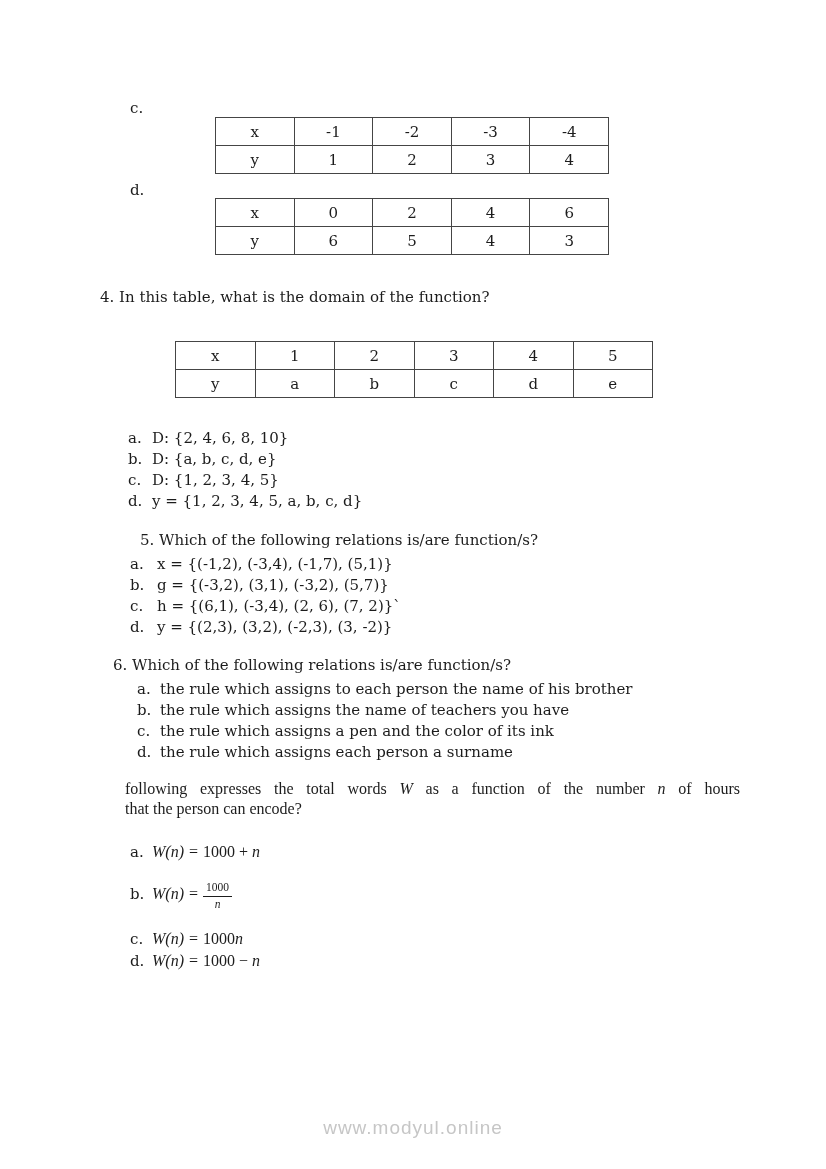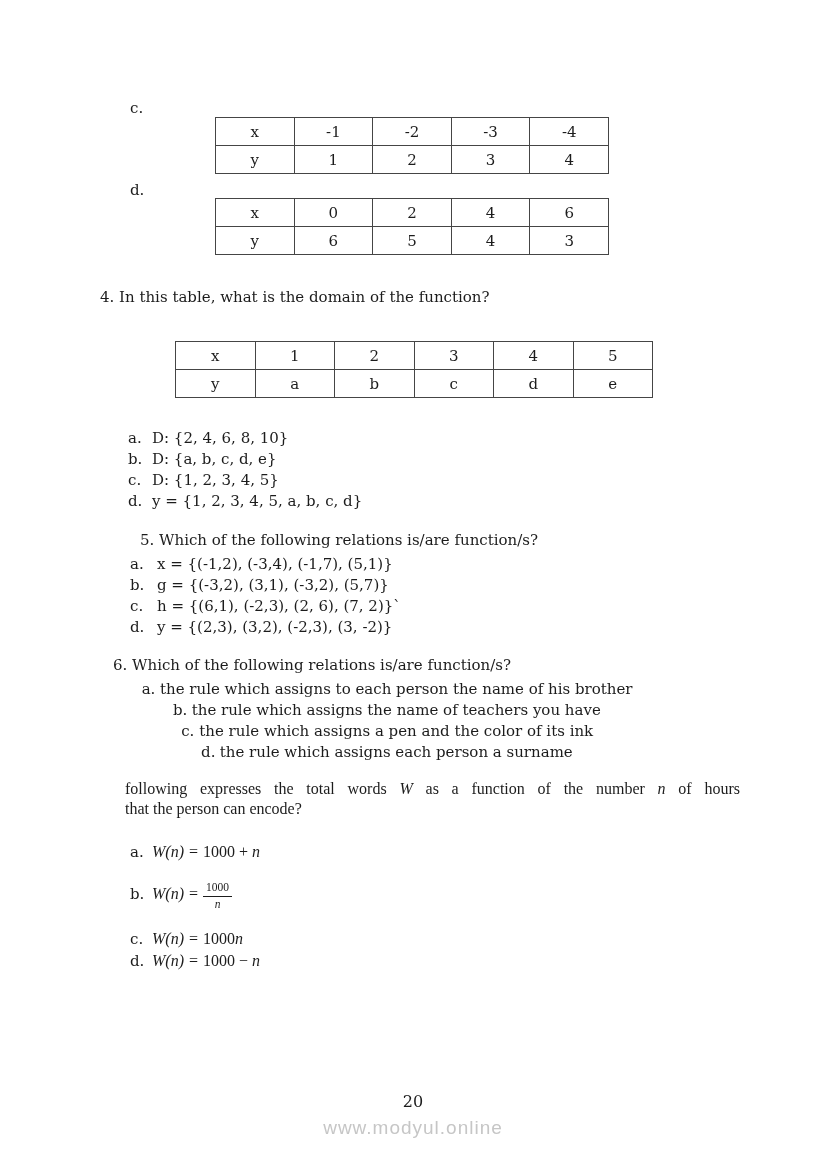--- a/index.html
+++ b/index.html
@@ -130,40 +130,39 @@
     <div class="opt"><span class="opt-label">a.</span><span>D: {2, 4, 6, 8, 10}</span></div>
     <div class="opt"><span class="opt-label">b.</span><span>D: {a, b, c, d, e}</span></div>
     <div class="opt"><span class="opt-label">c.</span><span>D: {1, 2, 3, 4, 5}</span></div>
     <div class="opt"><span class="opt-label">d.</span><span>y = {1, 2, 3, 4, 5, a, b, c, d}</span></div>
   </div>
 
   <div class="abs q-text" style="left:100px; top:531px;margin-left:40px;">5. Which of the following relations is/are function/s?</div>
   <div class="abs opts q5-opts" style="left:130px; top:554px;">
     <div class="opt"><span class="opt-label">a.</span><span>x = {(-1,2), (-3,4), (-1,7), (5,1)}</span></div>
     <div class="opt"><span class="opt-label">b.</span><span>g = {(-3,2), (3,1), (-3,2), (5,7)}</span></div>
-    <div class="opt"><span class="opt-label">c.</span><span>h = {(6,1), (-2,3), (2, 6), (7, 2)}`</span></div>
+    <div class="opt"><span class="opt-label">c.</span><span>h = {(6,1), (-3,4), (2, 6), (7, 2)}`</span></div>
     <div class="opt"><span class="opt-label">d.</span><span>y = {(2,3), (3,2), (-2,3), (3, -2)}</span></div>
   </div>
 
   <div class="abs q-text" style="left:100px; top:656px;margin-left:13px;">6. Which of the following relations is/are function/s?</div>
-  <div class="abs opts q6-opts" style="left:137px; top:679px;text-align:center;">
+  <div class="abs opts q6-opts" style="left:137px; top:679px;">
     <div class="opt"><span class="opt-label">a.</span><span>the rule which assigns to each person the name of his brother</span></div>
     <div class="opt"><span class="opt-label">b.</span><span>the rule which assigns the name of teachers you have</span></div>
     <div class="opt"><span class="opt-label">c.</span><span>the rule which assigns a pen and the color of its ink</span></div>
     <div class="opt"><span class="opt-label">d.</span><span>the rule which assigns each person a surname</span></div>
   </div>
 
   <div class="abs q7-para" style="left:100px; top:779px;">
     <div class="q7-line indent"><span>following expresses the total words </span><i>W</i><span> as a function of the number </span><i>n</i><span> of hours</span></div>
     <div class="q7-line indent last">that the person can encode?</div>
   </div>
 
   <div class="abs opts q7-opts" style="left:130px; top:841px;">
     <div class="opt math"><span class="opt-label">a.</span><i>W(n)</i><span class="eq">=</span><span>1000 + </span><i>n</i></div>
     <div class="opt math opt-frac"><span class="opt-label">b.</span><i>W(n)</i><span class="eq">=</span><span class="frac"><span class="num">1000</span><span class="den">n</span></span></div>
     <div class="opt math"><span class="opt-label">c.</span><i>W(n)</i><span class="eq">=</span><span>1000</span><i>n</i></div>
     <div class="opt math"><span class="opt-label">d.</span><i>W(n)</i><span class="eq">=</span><span>1000 − </span><i>n</i></div>
   </div>
 
-  <div class="abs page-num" style="top:1092px;">20</div>
   <div class="abs watermark" style="top:1117px;">www.modyul.online</div>
 
 </div>
 
 </body></html>

